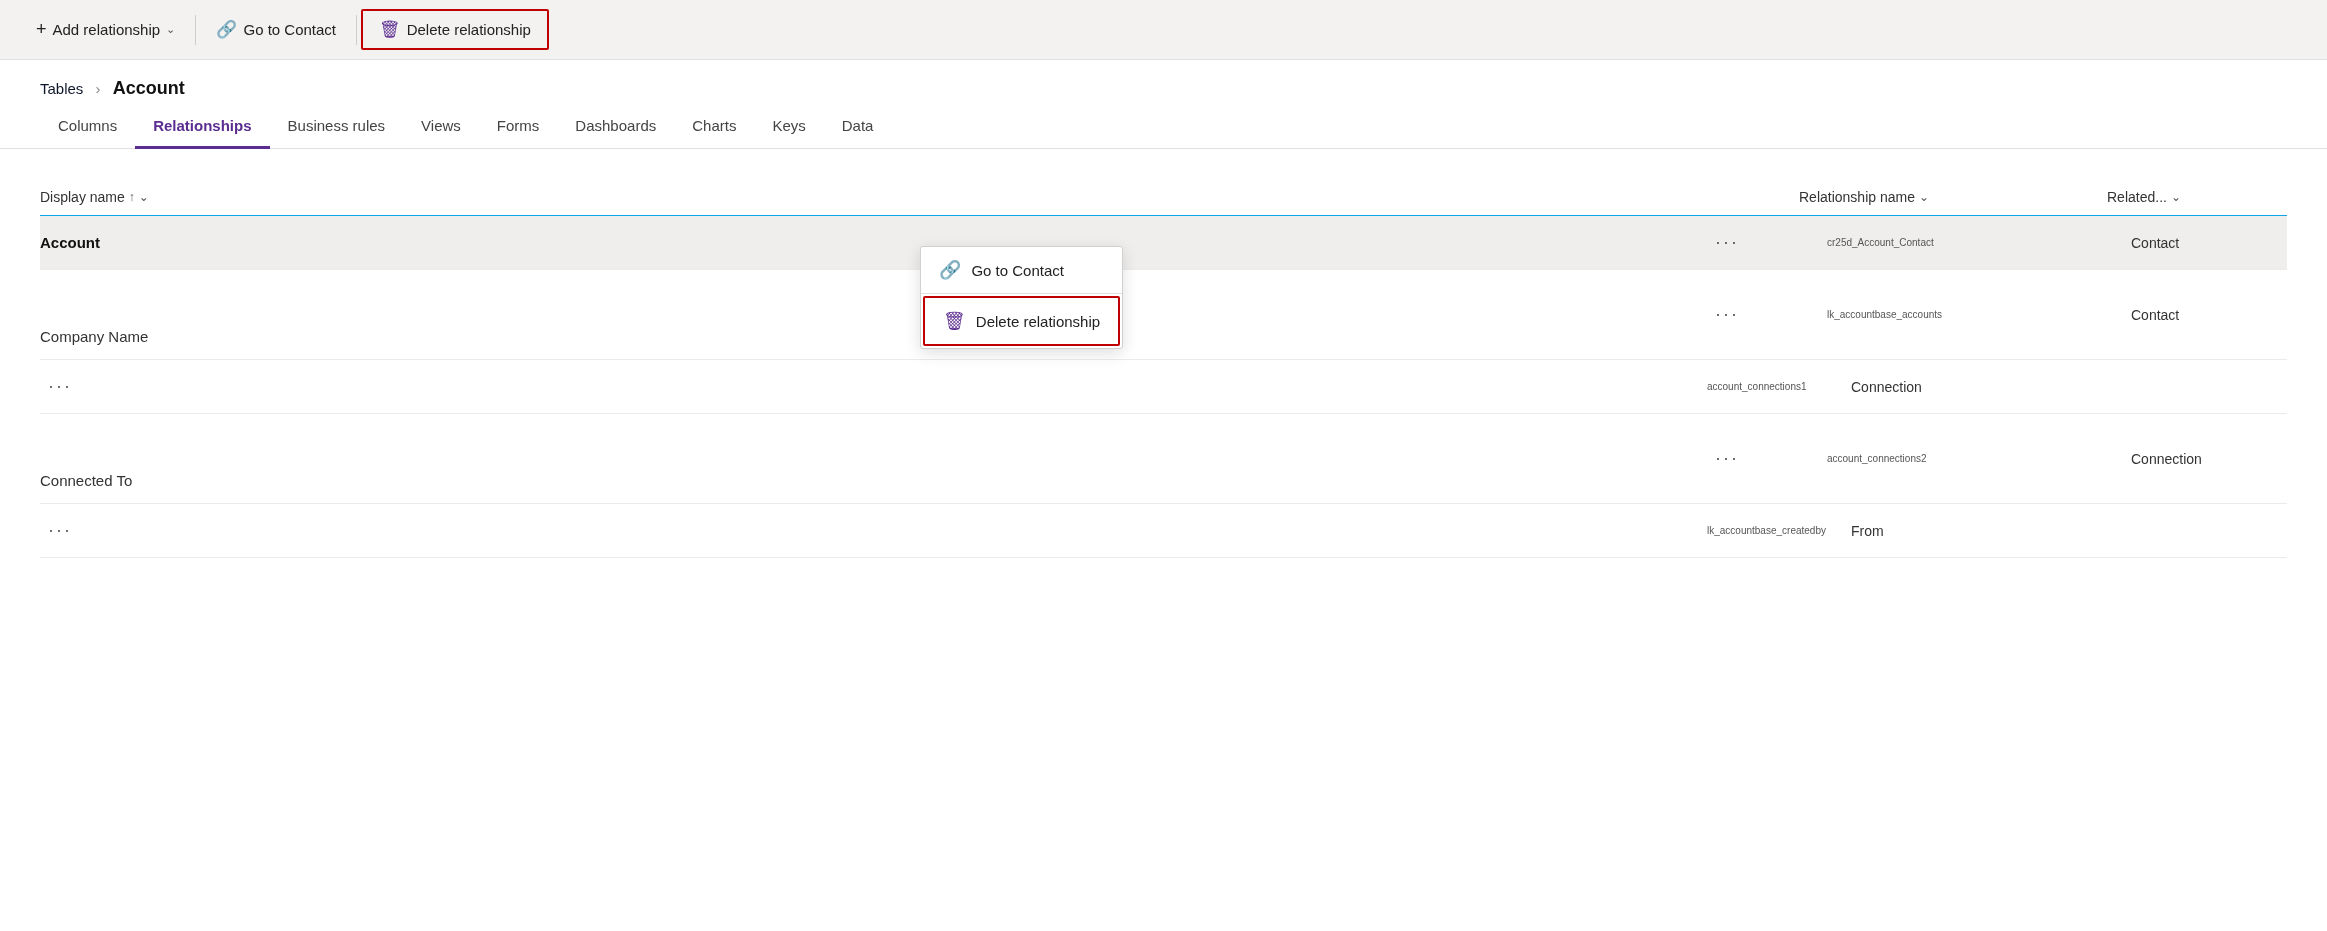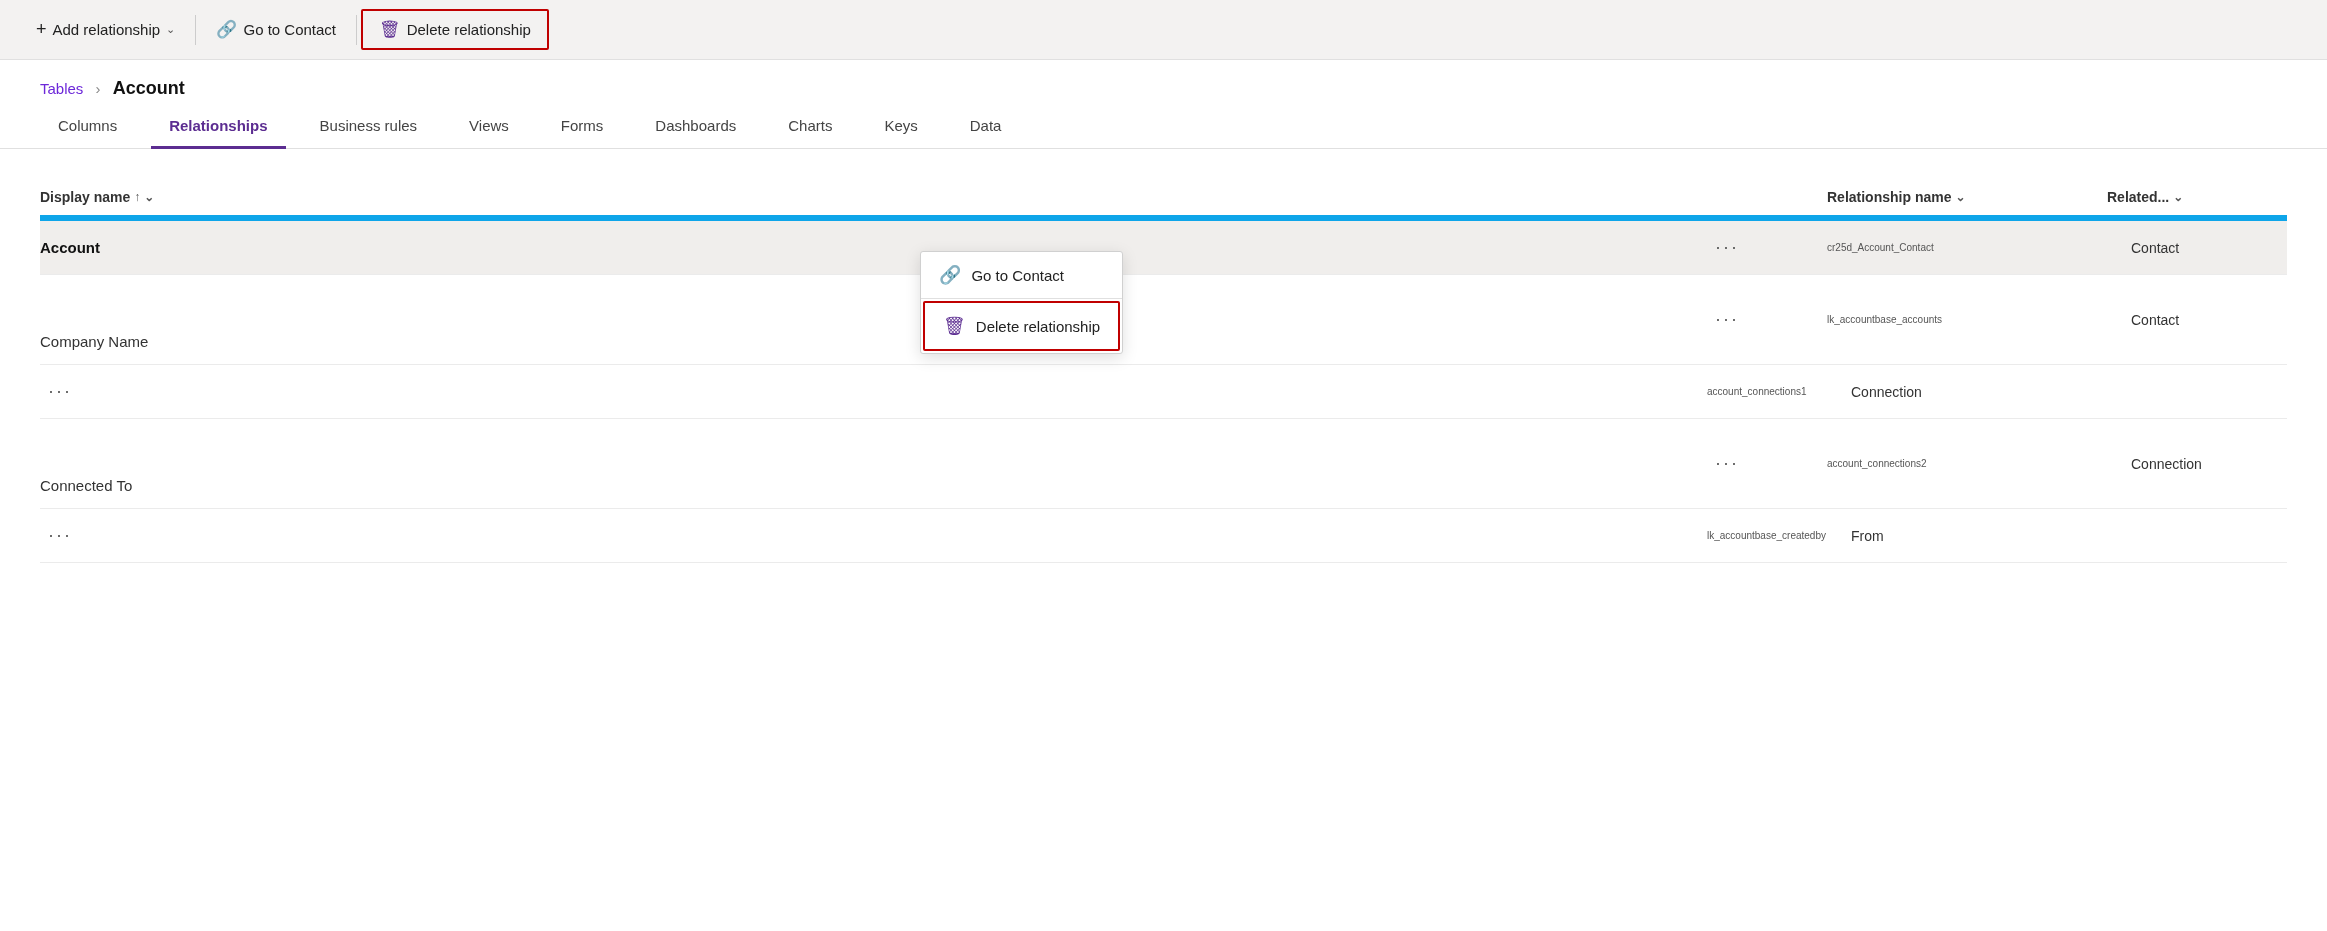--- a/index.html
+++ b/index.html
@@ -62,21 +62,21 @@
       color: #111;
       font-size: 18px;
     }
 
     
     .tabs {
       display: flex;
       align-items: flex-end;
       padding: 0 40px;
       border-bottom: 1px solid #e0e0e0;
-      gap: 16px;
+      gap: 0;
     }
     .tab {
       padding: 10px 18px 12px 18px;
       cursor: pointer;
       font-size: 15px;
       color: #444;
       border-bottom: 3px solid transparent;
       margin-bottom: -1px;
     }
     .tab.active {
@@ -89,25 +89,26 @@
     
     .main {
       padding: 30px 40px 0 40px;
     }
 
     
     .table-header-row {
       display: grid;
       grid-template-columns: 1fr 120px 280px 180px;
       padding: 10px 0 10px 0;
-      border-bottom: 6px solid #0ea5e9;
-      font-weight: 700;
+      border-bottom: 1px solid #0ea5e9;
+      font-weight: 400;
       font-size: 14px;
       color: #333;
       align-items: center;
+      gap: 28px;
     }
     .col-header {
       display: flex;
       align-items: center;
       gap: 4px;
     }
     .sort-arrows { font-size: 12px; color: #555; }
 
     
     .table-row {
@@ -194,21 +195,21 @@
     <span>Go to Contact</span>
   </button>
   <div class="toolbar-divider"></div>
   <button class="toolbar-btn highlighted">
     <span style="color:#5c2d91; font-size:17px;">🗑</span>
     <span>Delete relationship</span>
   </button>
 </div>
 
 <div class="breadcrumb">
-  <span style="cursor:pointer; color:#6d28d9;">Tables</span>
+  <span style="cursor:pointer; color:#0f172a;">Tables</span>
   <span class="sep">›</span>
   <span class="current">Account</span>
 </div>
 
 <div class="tabs">
   <div class="tab">Columns</div>
   <div class="tab active">Relationships</div>
   <div class="tab">Business rules</div>
   <div class="tab">Views</div>
   <div class="tab">Forms</div>

